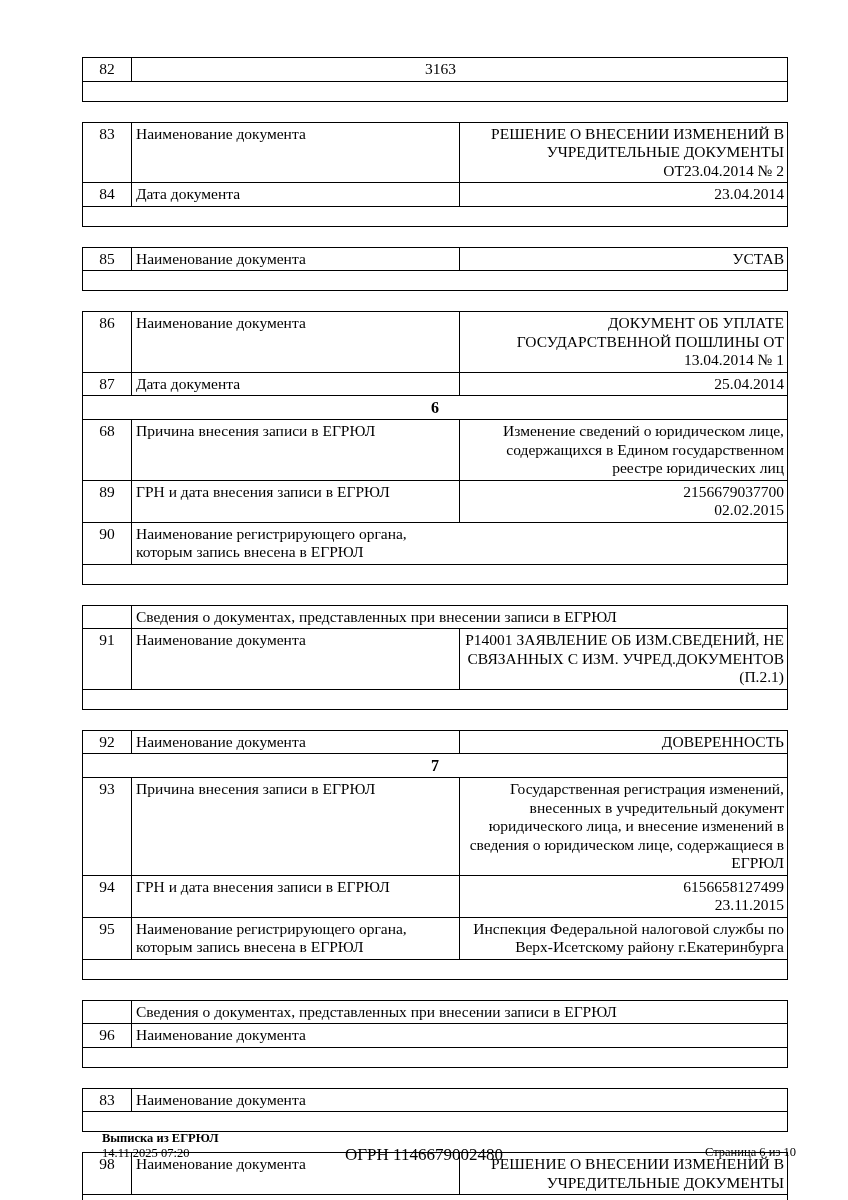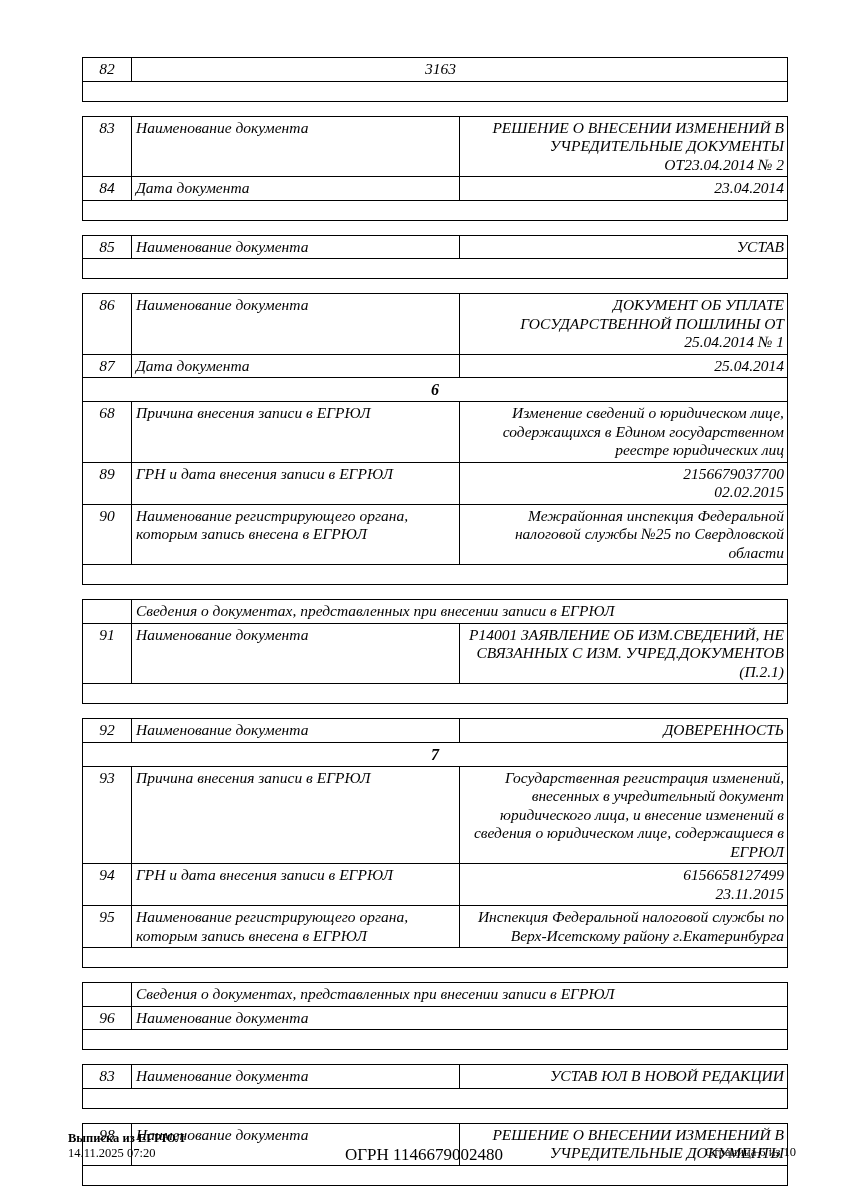--- a/index.html
+++ b/index.html
@@ -15,24 +15,23 @@
     background: #ffffff;
     overflow: hidden;
   }
   .table-stack {
     position: absolute;
     left: 82px; top: 57px;
     width: 706px;
   }
   .block {
     border: 1.5px solid #000;
-    margin-bottom: 14px;
+    margin-bottom: 20px;
     box-sizing: border-box;
     background: #fff;
-    font-style: italic;
   }
   .row {
     display: grid;
     grid-template-columns: 48px 328px 1fr;
   }
   .row + .row { border-top: 1.5px solid #000; }
   .row.span2 { grid-template-columns: 48px 1fr; }
   .row.section-row { display: block; text-align: center; }
   .row.spacer-row { display: block; height: 19px; }
   .cell {
@@ -46,21 +45,21 @@
   .cell.num { text-align: center; padding-left: 1px; padding-right: 1px; }
   .cell.value { white-space: pre-line; text-align: right; }
   .section-num {
     font-weight: bold;
     font-size: 16px;
     line-height: 19px;
     padding: 2px 0;
   }
   .footer-left {
     position: absolute;
-    left: 68px; top: 1131px;
+    left: 102px; top: 1131px;
     font-size: 12.5px;
     line-height: 14.5px;
   }
   .footer-left .doc-type { font-weight: bold; }
   .footer-center {
     position: absolute;
     left: 0; top: 1145px; width: 848px;
     text-align: center;
     font-size: 17px;
   }
@@ -105,21 +104,21 @@
         <div class="cell label">Наименование документа</div>
         <div class="cell value">УСТАВ</div>
       </div>
       <div class="row spacer-row"></div>
     </div>
 
     <div class="block">
       <div class="row">
         <div class="cell num">86</div>
         <div class="cell label">Наименование документа</div>
-        <div class="cell value">ДОКУМЕНТ ОБ УПЛАТЕ ГОСУДАРСТВЕННОЙ ПОШЛИНЫ ОТ 25.04.2014 № 1</div>
+        <div class="cell value">ДОКУМЕНТ ОБ УПЛАТЕ ГОСУДАРСТВЕННОЙ ПОШЛИНЫ ОТ 13.04.2014 № 1</div>
       </div>
       <div class="row">
         <div class="cell num">87</div>
         <div class="cell label">Дата документа</div>
         <div class="cell value">25.04.2014</div>
       </div>
       <div class="row section-row">
         <div class="section-num">6</div>
       </div>
       <div class="row">
@@ -129,21 +128,20 @@
       </div>
       <div class="row">
         <div class="cell num">89</div>
         <div class="cell label">ГРН и дата внесения записи в ЕГРЮЛ</div>
         <div class="cell value">2156679037700
 02.02.2015</div>
       </div>
       <div class="row">
         <div class="cell num">90</div>
         <div class="cell label">Наименование регистрирующего органа, которым запись внесена в ЕГРЮЛ</div>
-        <div class="cell value">Межрайонная инспекция Федеральной налоговой службы №25 по Свердловской области</div>
       </div>
       <div class="row spacer-row"></div>
     </div>
 
     <div class="block">
       <div class="row span2">
         <div class="cell num"></div>
         <div class="cell">Сведения о документах, представленных при внесении записи в ЕГРЮЛ</div>
       </div>
       <div class="row">
@@ -191,21 +189,20 @@
         <div class="cell num">96</div>
         <div class="cell label">Наименование документа</div>
       </div>
       <div class="row spacer-row"></div>
     </div>
 
     <div class="block">
       <div class="row">
         <div class="cell num">83</div>
         <div class="cell label">Наименование документа</div>
-        <div class="cell value">УСТАВ ЮЛ В НОВОЙ РЕДАКЦИИ</div>
       </div>
       <div class="row spacer-row"></div>
     </div>
 
     <div class="block">
       <div class="row">
         <div class="cell num">98</div>
         <div class="cell label">Наименование документа</div>
         <div class="cell value">РЕШЕНИЕ О ВНЕСЕНИИ ИЗМЕНЕНИЙ В УЧРЕДИТЕЛЬНЫЕ ДОКУМЕНТЫ</div>
       </div>

